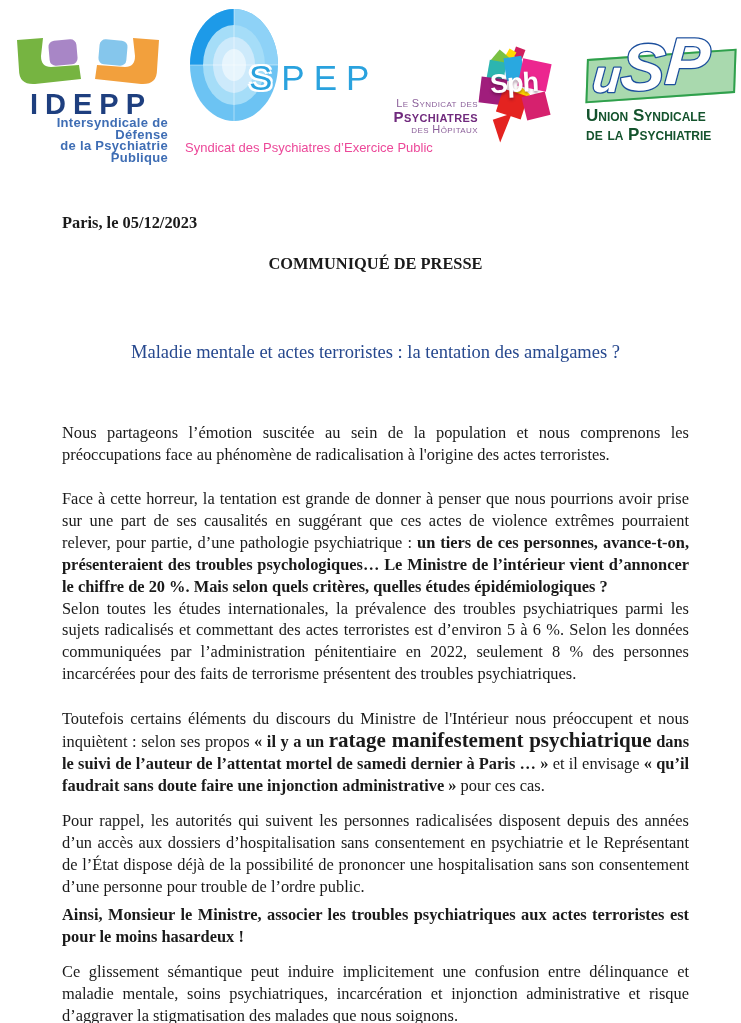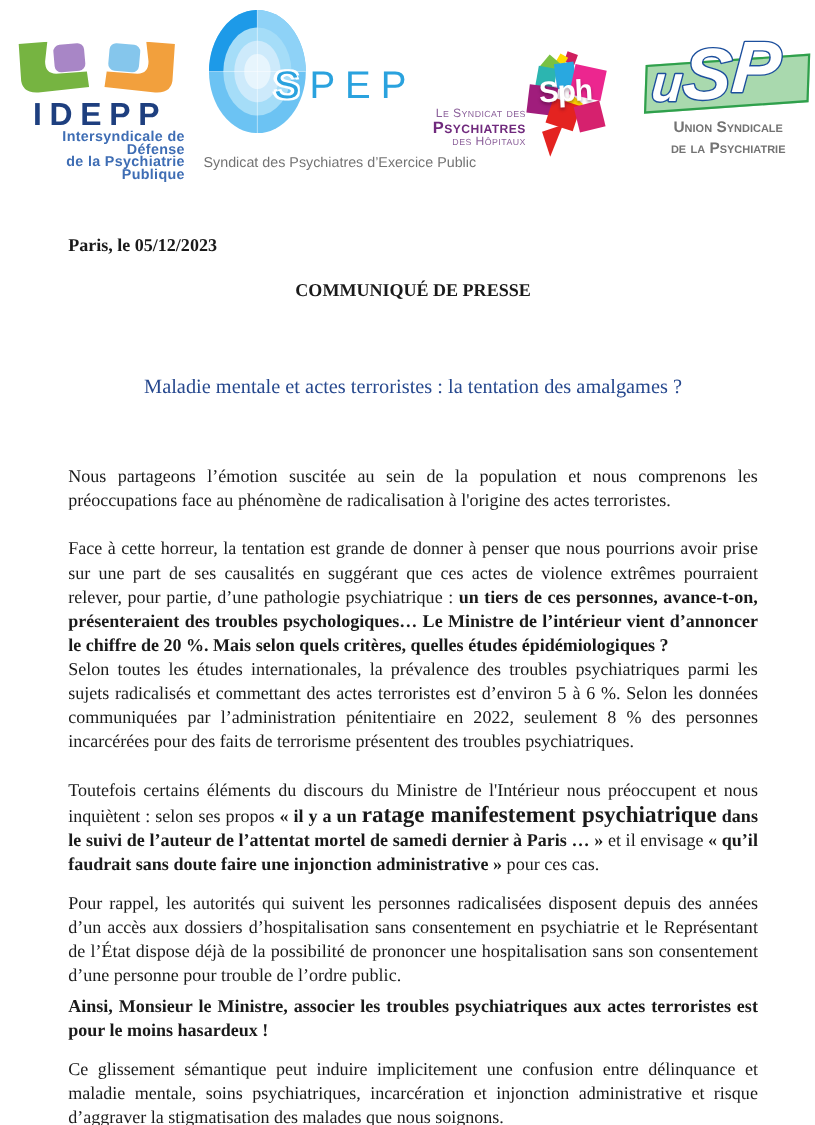--- a/index.html
+++ b/index.html
@@ -15,43 +15,43 @@
   .idepp-sub{font-size:13px;font-weight:bold;color:#3e6db4;line-height:11.5px;letter-spacing:.3px;text-align:right;}
   .spep-circle{left:189px;top:8px;width:90px;height:114px;}
   .spep-acronym{
     position:absolute;left:230px;top:58px;font-family:"Liberation Sans",sans-serif;
     font-size:35px;color:#2aa2de;letter-spacing:9px;
     text-shadow:-2px -2px 0 #fff,-2px 2px 0 #fff,2px -2px 0 #fff,2px 2px 0 #fff,-3px 0 0 #fff;
     margin-left:19px;
   }
   .spep-subtitle{
     position:absolute;left:185px;top:140px;width:260px;
-    font-family:"Liberation Sans",sans-serif;font-size:13px;color:#737373;
+    font-family:"Liberation Sans",sans-serif;font-size:13px;color:#ec4899;
   }
   .sph-text{
     position:absolute;left:378px;top:74px;width:100px;text-align:right;
     font-family:"Liberation Sans",sans-serif;color:#8a5e99;font-variant:small-caps;margin-top:24px;
   }
   .sph-t1,.sph-t3{font-size:11px;line-height:11px;letter-spacing:.4px;}
   .sph-t2{font-size:15px;line-height:15px;font-weight:bold;color:#702a7d;letter-spacing:.4px;}
   .sph-cluster{position:absolute;left:480px;top:48px;width:72px;height:92px;}
   .sq{position:absolute;}
   .sph-word{
     position:absolute;left:0px;top:20px;z-index:9;width:68px;text-align:center;
     font-family:"Liberation Sans",sans-serif;font-weight:bold;font-size:27px;color:#fff;
     transform:rotate(-3deg);text-shadow:0 2px 3px rgba(60,0,40,.45);letter-spacing:-1px;
   }
   .usp{left:586px;top:34px;width:152px;height:115px;font-family:"Liberation Sans",sans-serif;}
   .usp-band{
     position:absolute;left:0;top:20px;width:146px;height:40px;
     background:#a9d9ae;border:2px solid #2fa04c;transform:rotate(-4deg) skewX(-6deg);
   }
   .usp-svg{position:absolute;left:4px;top:-8px;width:142px;height:82px;overflow:visible;}
-  .usp-line{position:absolute;width:100%;text-align:center;font-weight:bold;color:#737373;
-    font-variant:small-caps;font-size:14px;line-height:19px;}
+  .usp-line{position:absolute;width:100%;font-weight:bold;color:#14532d;
+    font-variant:small-caps;font-size:17px;line-height:19px;}
   .usp-l1{top:72px;} .usp-l2{top:91px;}
   
   .block{position:absolute;left:62px;width:627px;font-size:16.4px;line-height:21.9px;}
   .dateline{top:212px;font-weight:bold;}
   .heading{top:253px;text-align:center;font-weight:bold;padding-right:56px;}
   .doc-title{top:342px;text-align:center;font-weight:normal;font-size:18.5px;color:#26488e;}
   .para{text-align:justify;}
   .p1{top:422px;} .p23{top:488px;} .p4{top:708px;} .p5{top:810px;}
   .p6{top:904px;font-weight:bold;} .p7{top:961px;}
   .para p{margin:0;}

